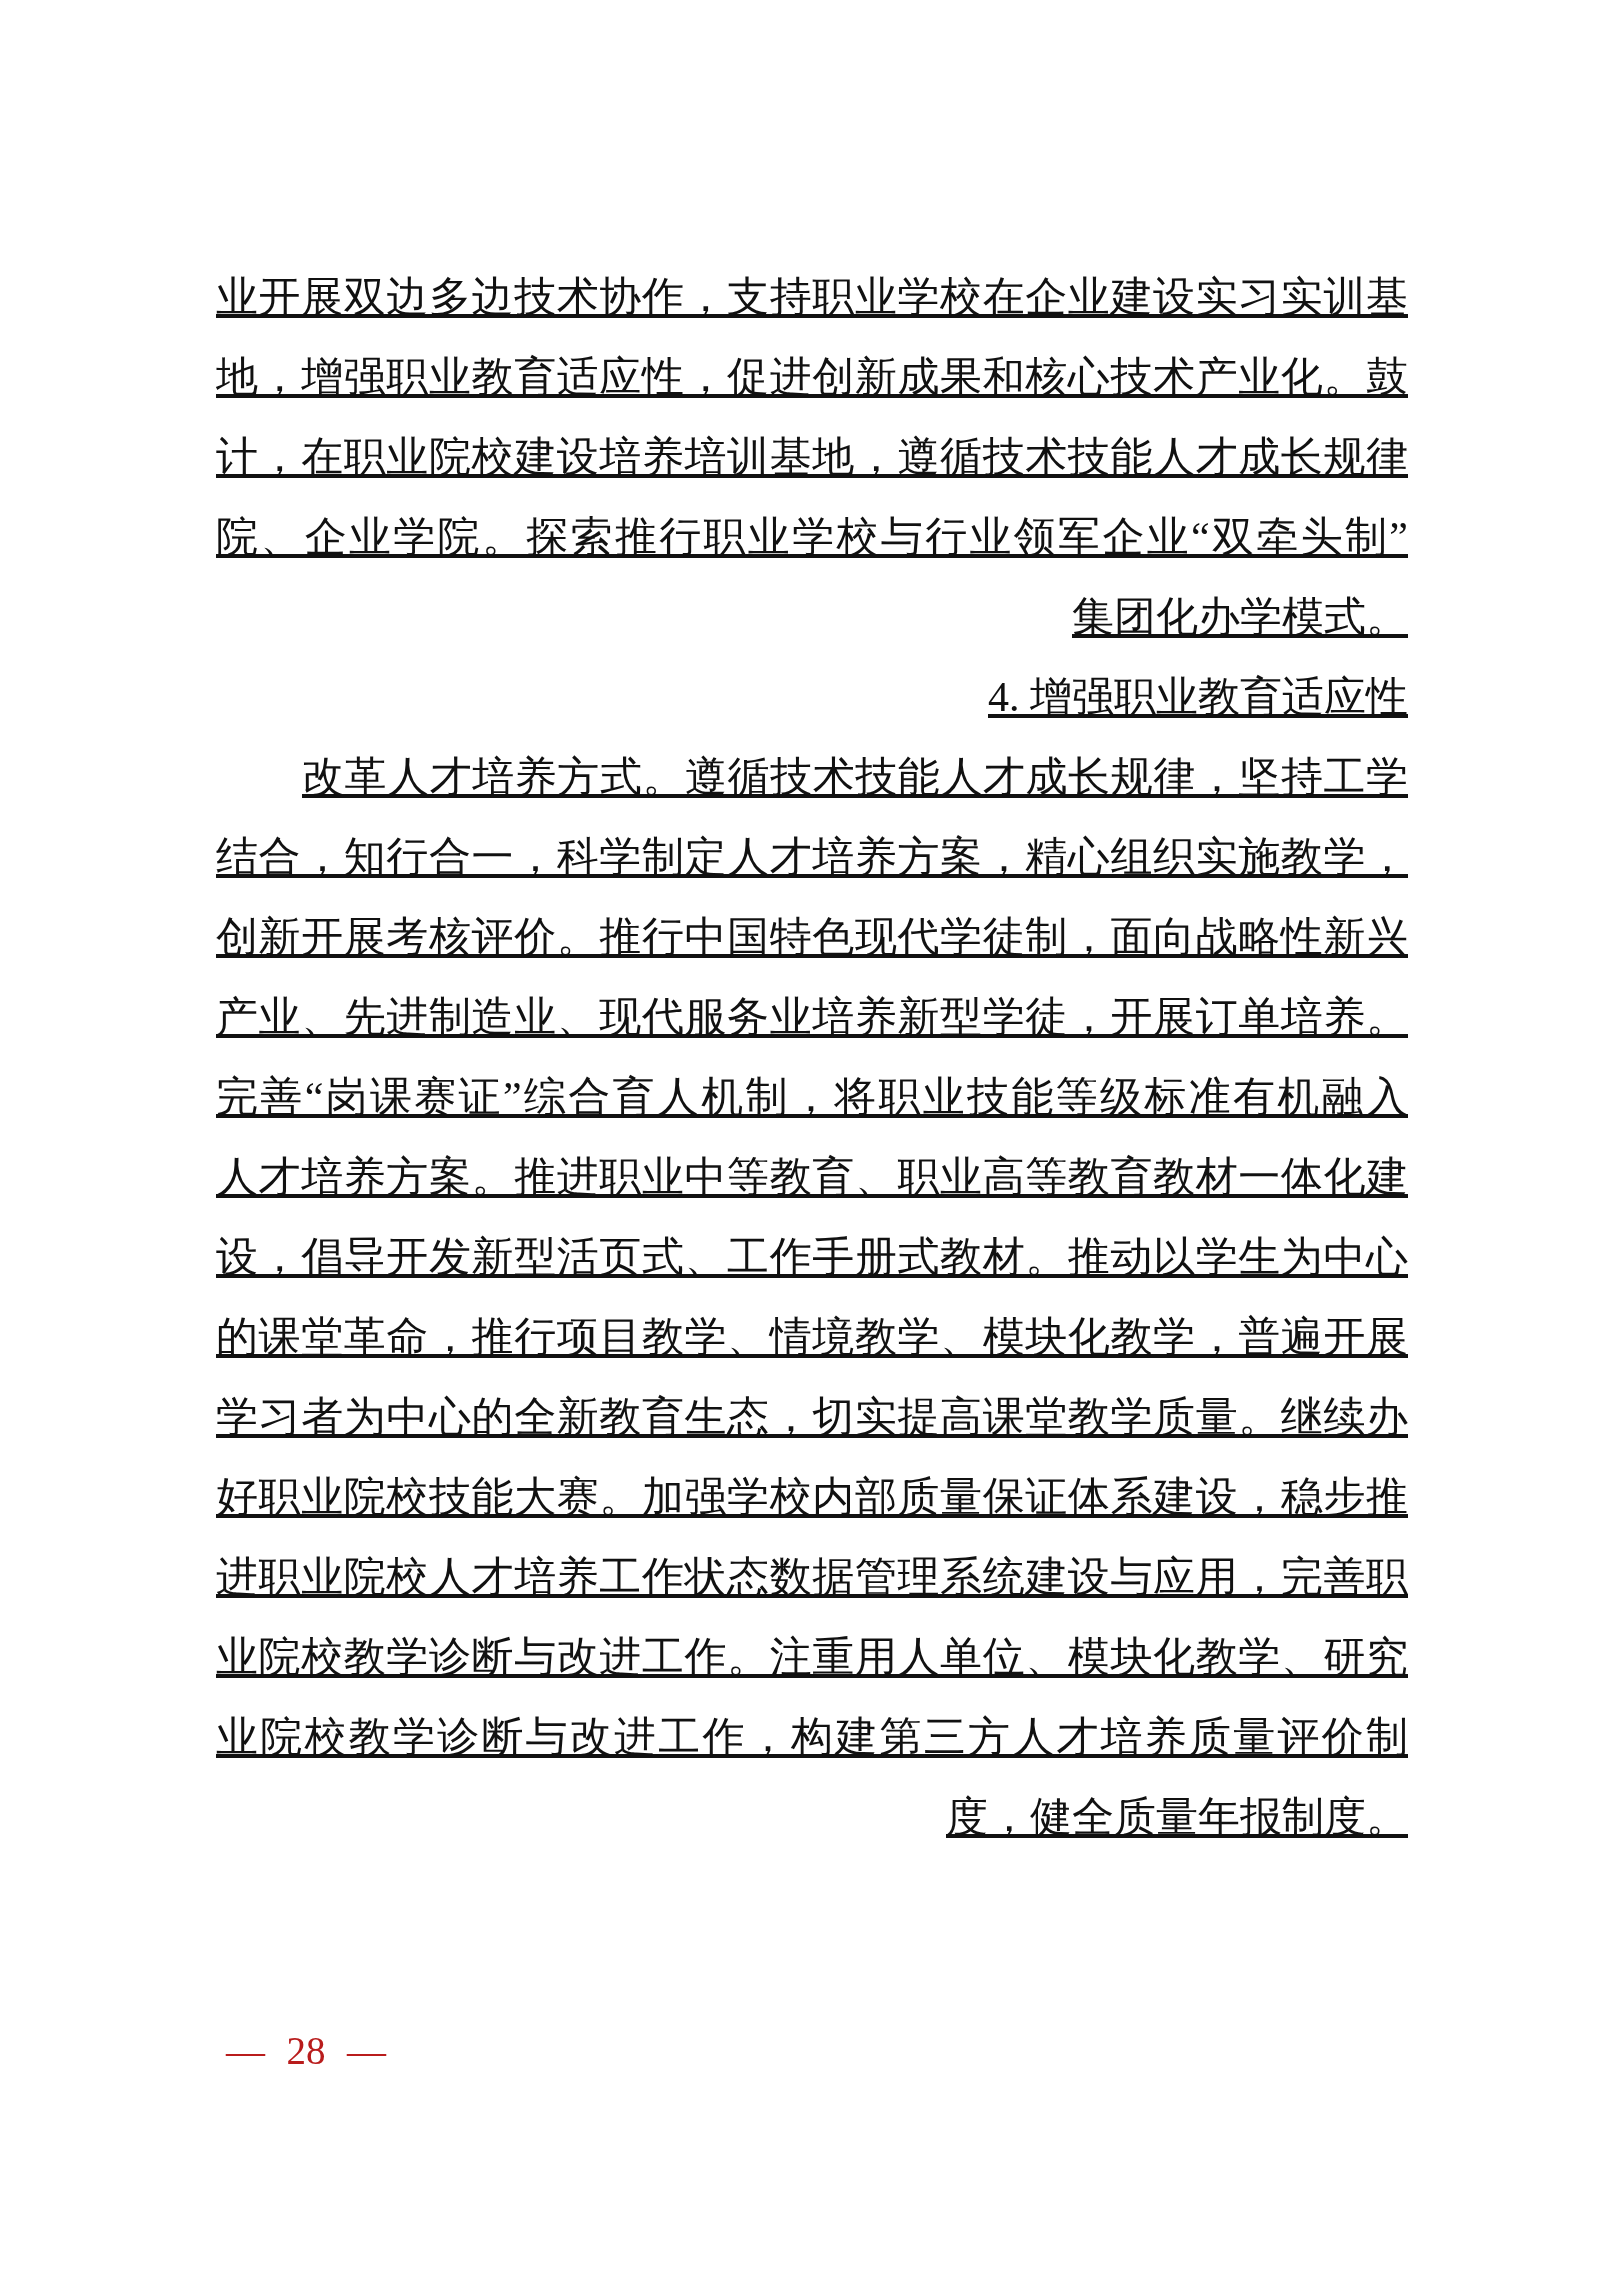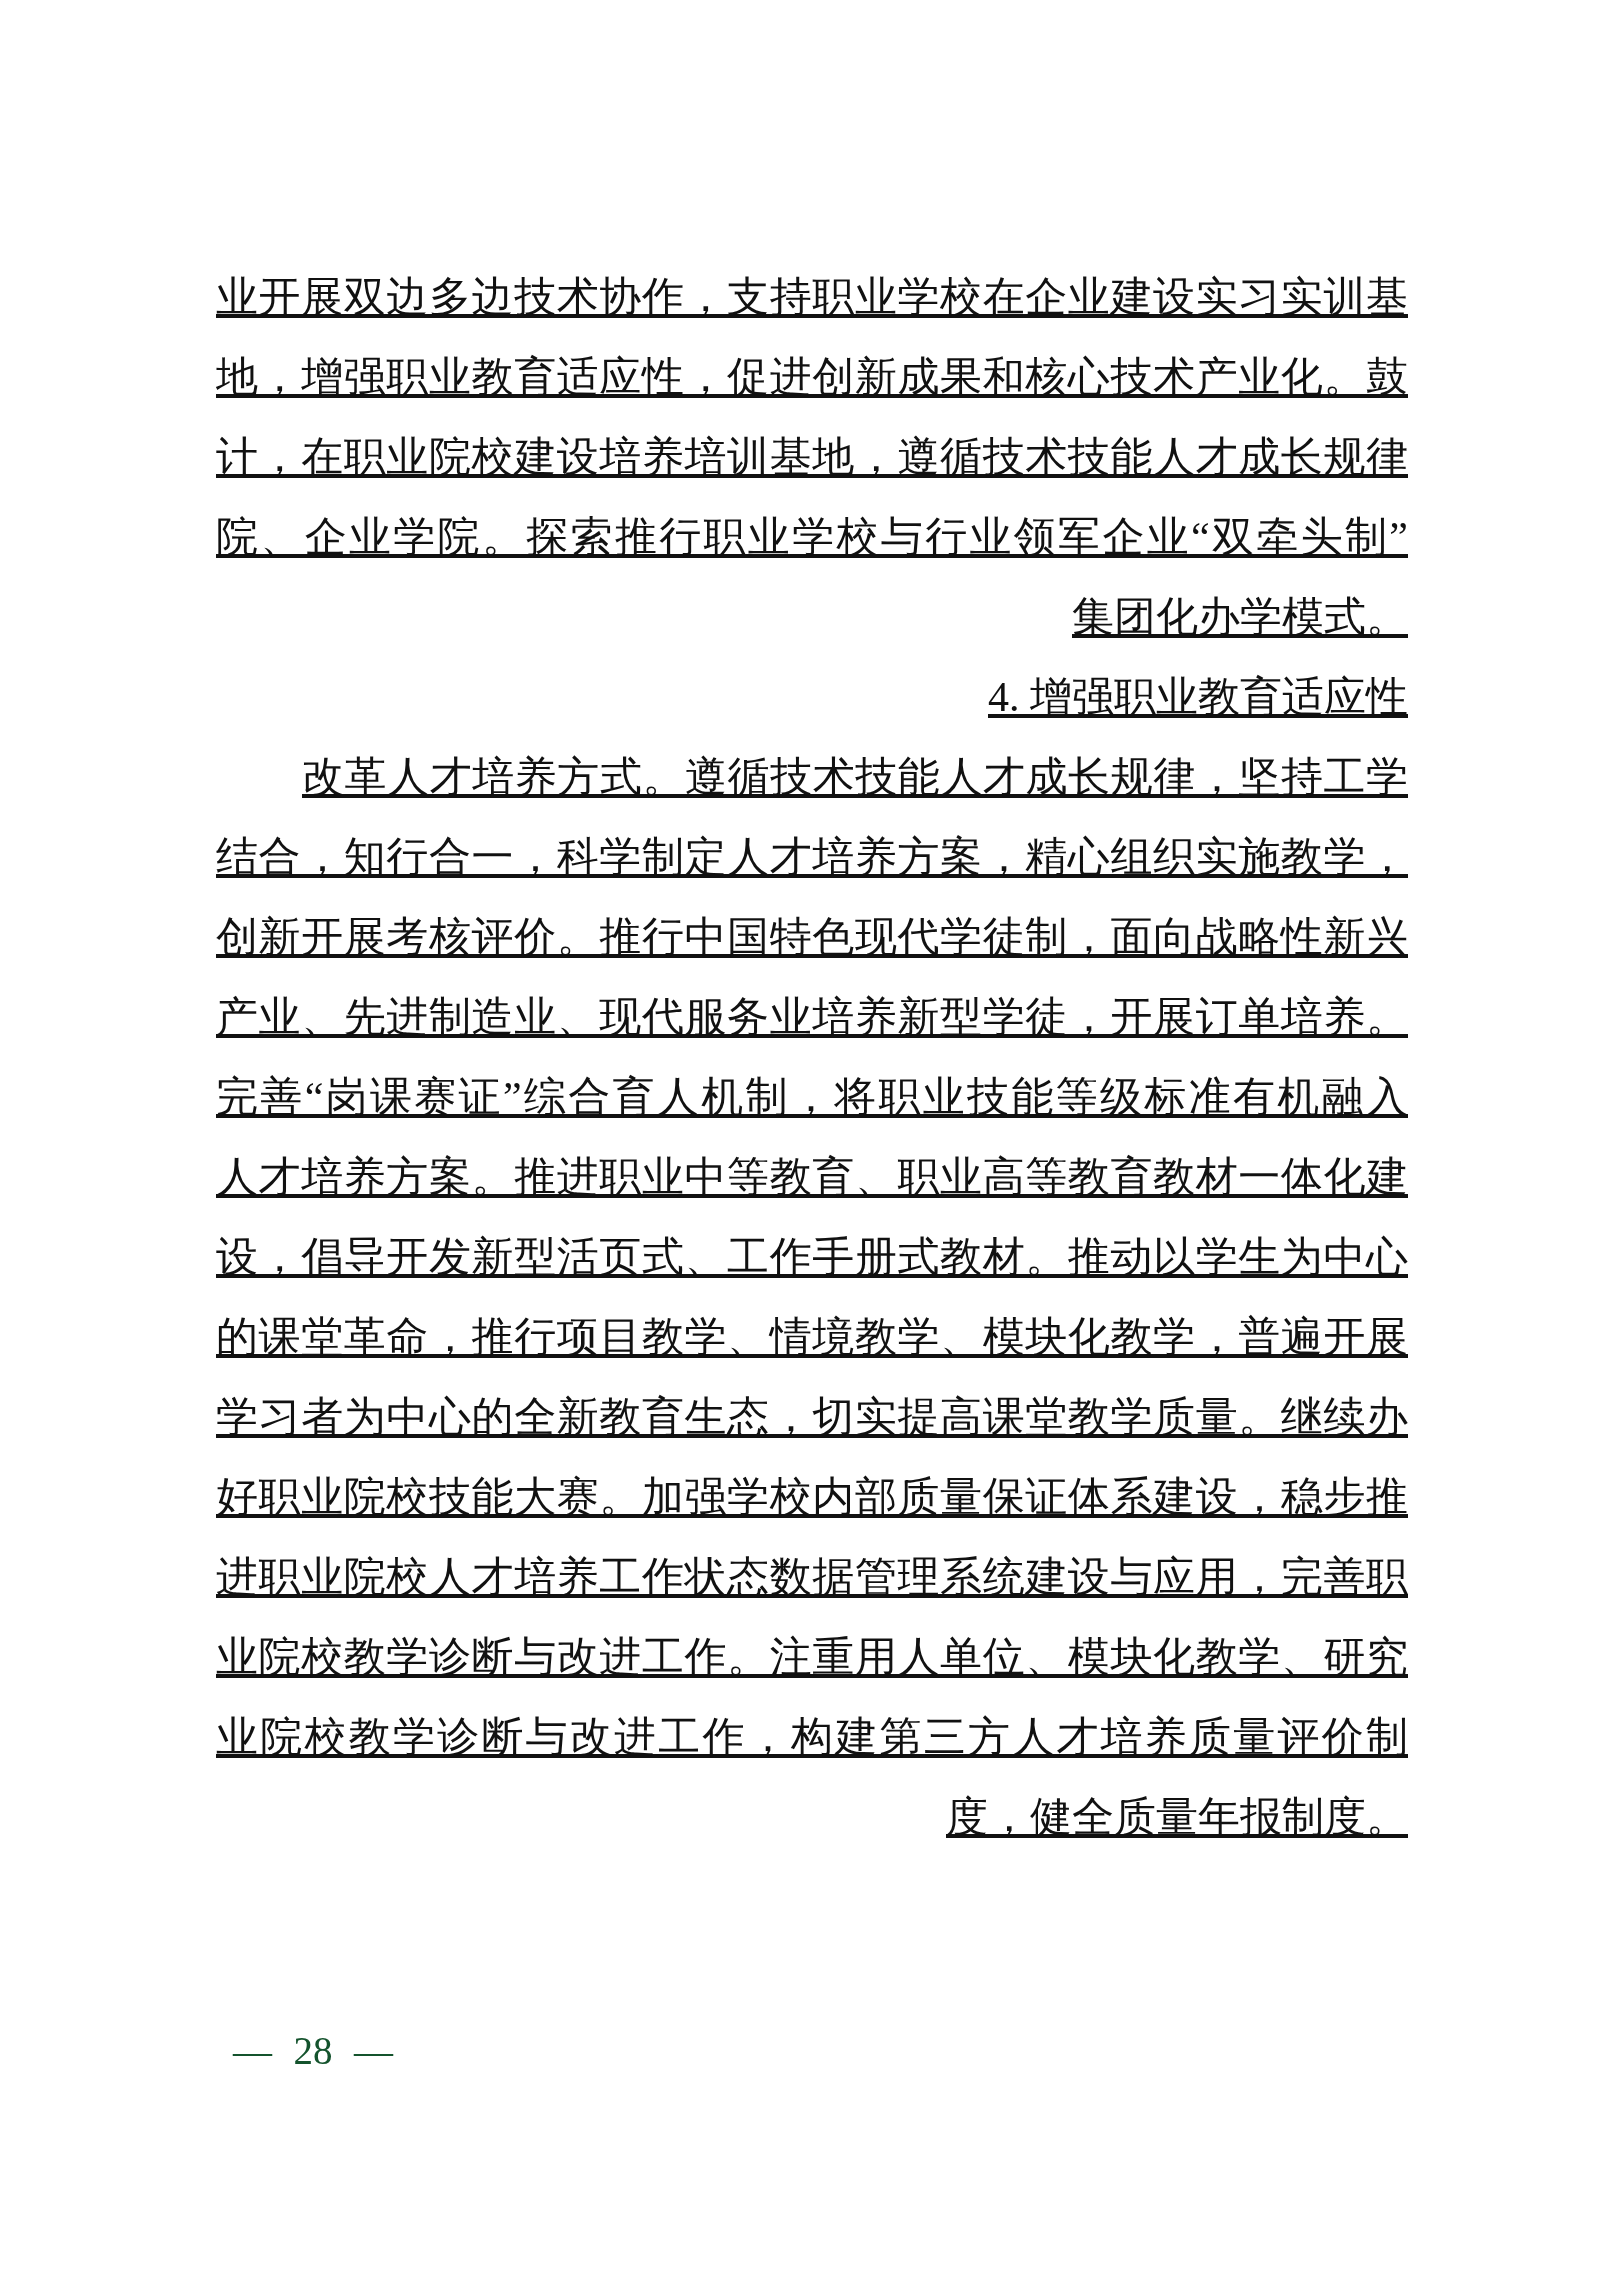--- a/index.html
+++ b/index.html
@@ -39,27 +39,27 @@
     text-align: justify;
     text-align-last: justify;
     text-justify: inter-character;
   }
   
   .line.ind {
     padding-left: 86px;
   }
   .footer {
     position: absolute;
-    left: 233px;
+    left: 226px;
     top: 2022px;
     height: 57px;
     line-height: 57px;
     font-size: 39px;
     word-spacing: 11.8px;
-    color: #14532d;
+    color: #b91c1c;
     white-space: nowrap;
   }
 </style>
 </head>
 <body>
 
 <div class="page">
   <div class="content">
     <div class="line j">业开展双边多边技术协作，支持职业学校在企业建设实习实训基</div>
     <div class="line j">地，增强职业教育适应性，促进创新成果和核心技术产业化。鼓励</div>

